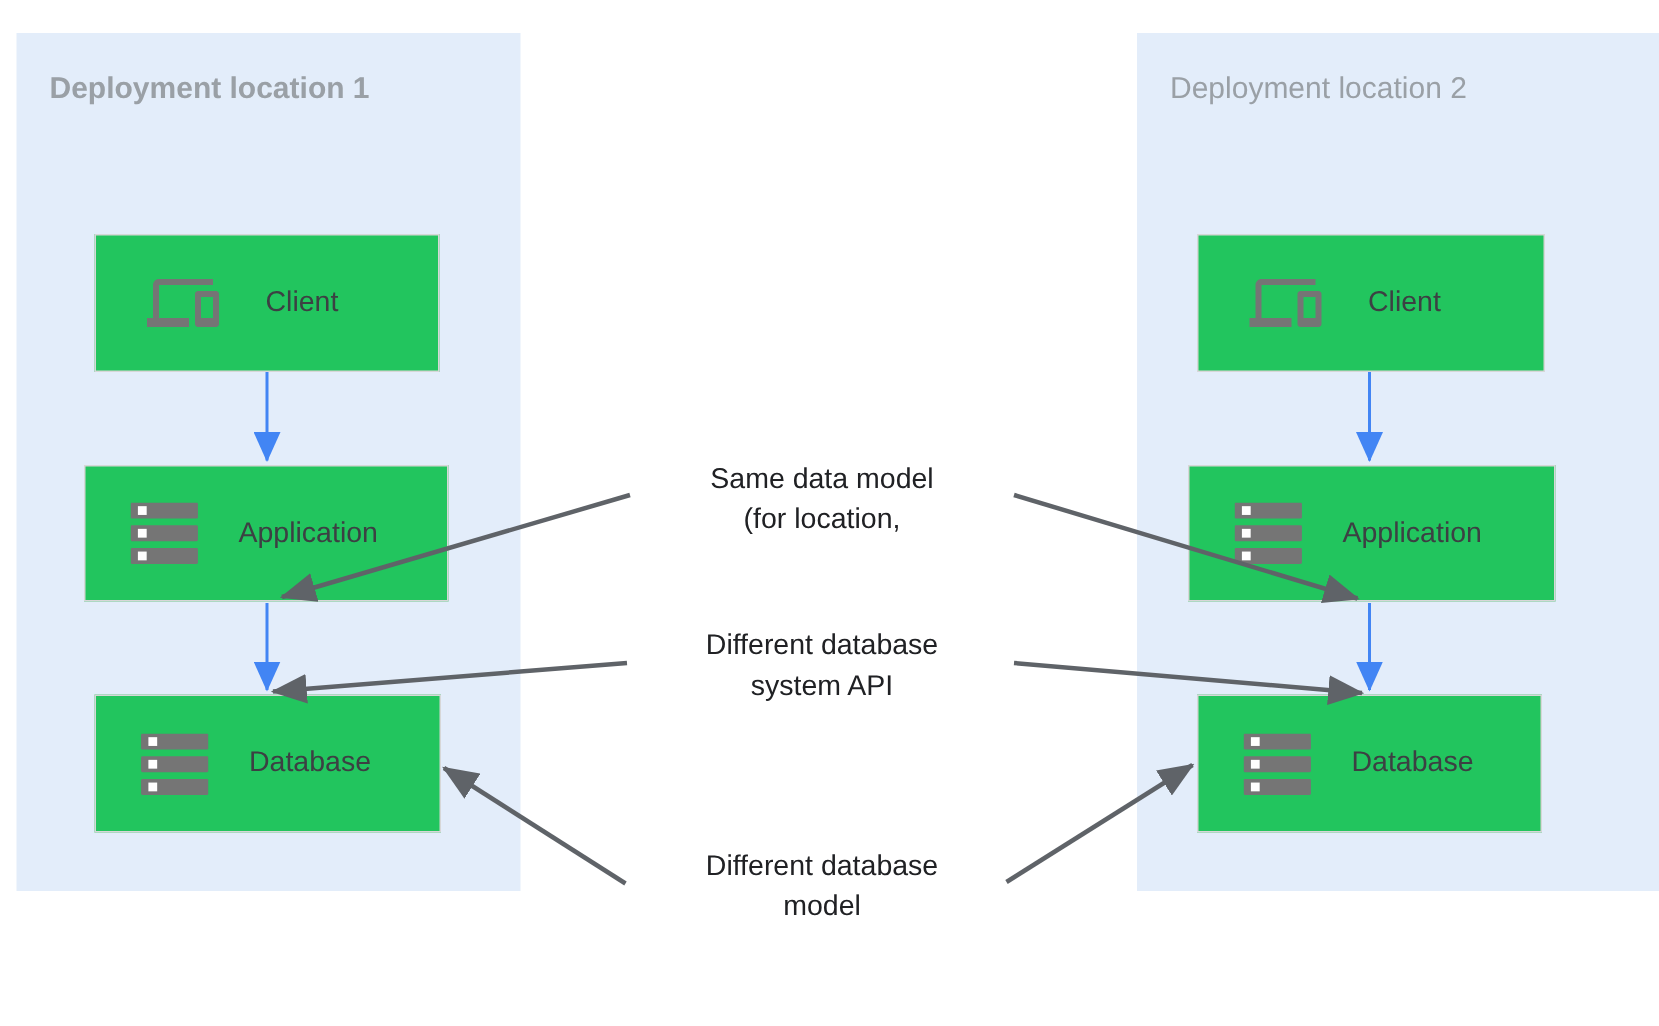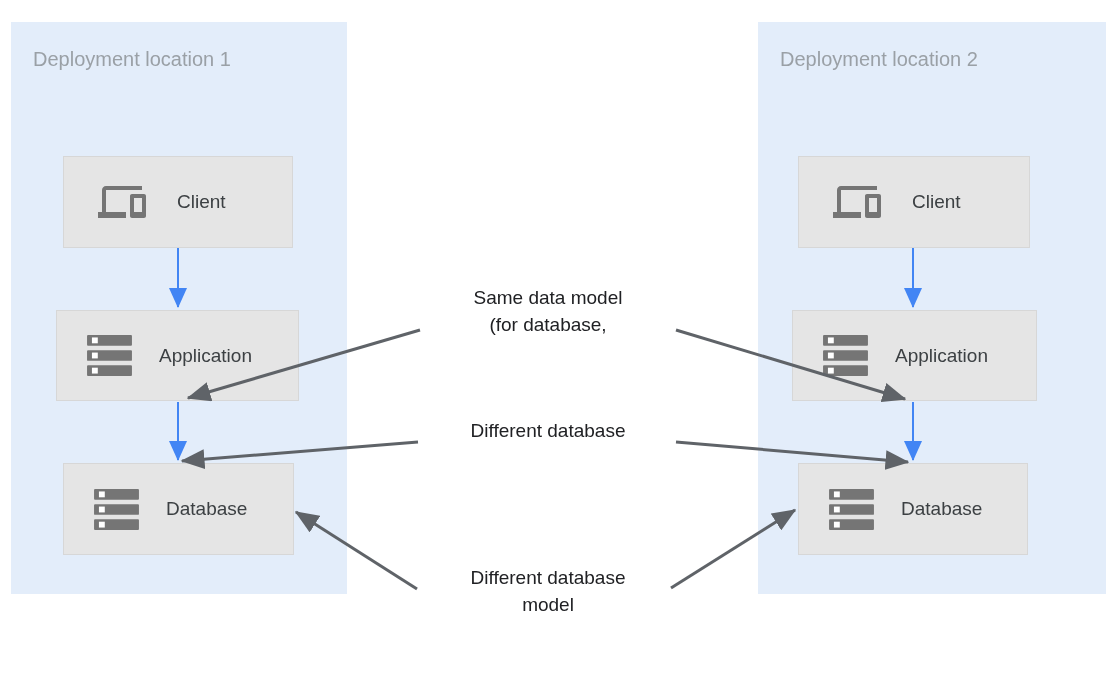--- a/index.html
+++ b/index.html
@@ -8,32 +8,32 @@
     width:1106px;height:684px;
     background:#ffffff;
     font-family:"Liberation Sans","DejaVu Sans",sans-serif;
     overflow:hidden;
   }
   .panel{
     position:absolute;
     top:22px;height:572px;
     background:#e3edfa;
   }
-  .panel-left{left:11px;width:336px;}
+  .panel-left{left:11px;width:336px;font-weight:bold;}
   .panel-right{left:758px;width:379px;}
   .panel-title{
     position:absolute;
     left:22px;top:26px;
     font-size:20px;
     color:#9aa0a6;
     white-space:nowrap;
   }
   .node{
     position:absolute;
-    background:#e5e5e5;
+    background:#22c55e;
     border:1px solid #d7d7d7;
     box-sizing:border-box;
     display:flex;
     align-items:center;
     padding-left:30px;
     gap:27px;
   }
   .node .node-label{
     font-size:19px;
     color:#3c4043;
@@ -50,21 +50,21 @@
     pointer-events:none;
   }
   .annotation{
     position:absolute;
     left:418px;width:260px;
     text-align:center;
     font-size:19px;
     line-height:27px;
     color:#202124;
   }
-  .annotation-1{top:284px;}
+  .annotation-1{top:306px;}
   .annotation-2{top:417px;}
   .annotation-3{top:564px;}
   .icon{flex:0 0 auto;display:block;}
 </style>
 </head>
 <body>
 
 <div class="canvas">
 
   <div class="panel panel-left">
@@ -157,25 +157,26 @@
       <line x1="676" y1="330" x2="905" y2="399" marker-end="url(#mGray)"></line>
       <line x1="418" y1="442" x2="182" y2="461" marker-end="url(#mGray)"></line>
       <line x1="676" y1="442" x2="908" y2="462" marker-end="url(#mGray)"></line>
       <line x1="417" y1="589" x2="296" y2="512" marker-end="url(#mGray)"></line>
       <line x1="671" y1="588" x2="795" y2="510" marker-end="url(#mGray)"></line>
     </g>
   </svg>
 
   <div class="annotation annotation-1">
     <div>Same data model</div>
-    <div>(for database,</div>
+    <div>(for location,</div>
   </div>
 
   <div class="annotation annotation-2">
     <div>Different database</div>
+    <div>system API</div>
   </div>
 
   <div class="annotation annotation-3">
     <div>Different database</div>
     <div>model</div>
   </div>
 
 </div>
 
 </body></html>

